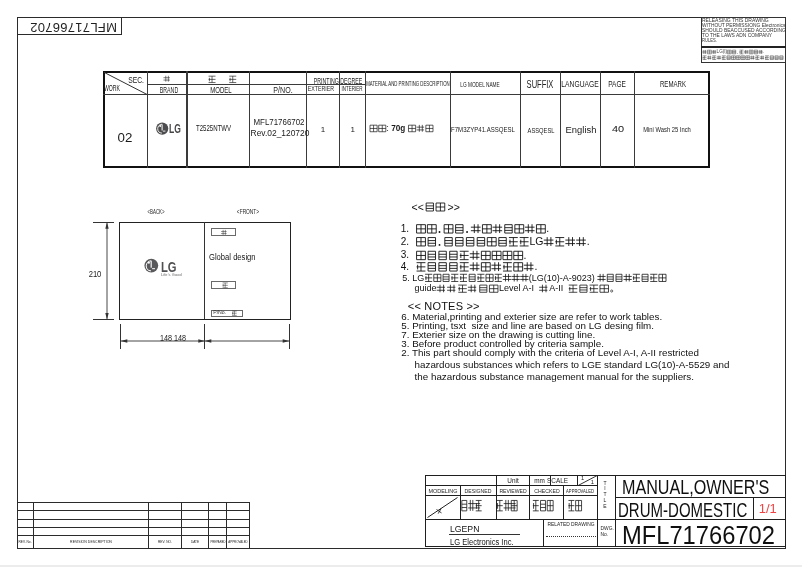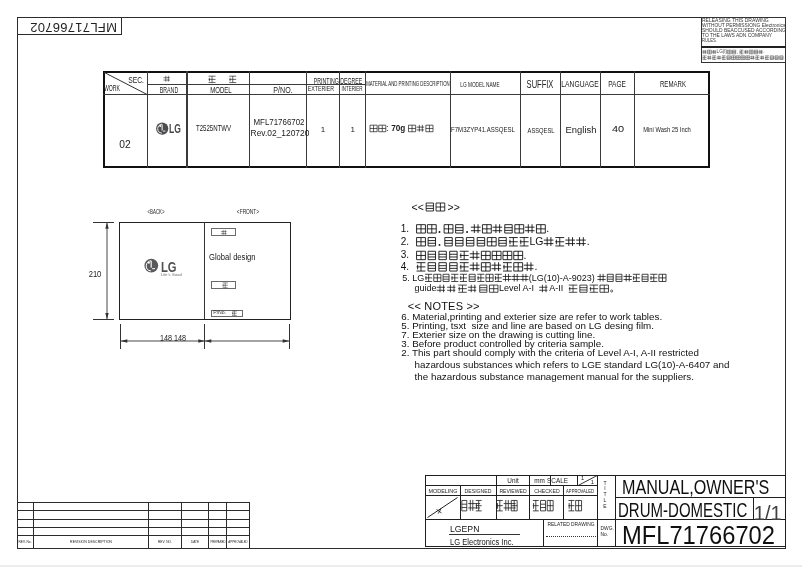--- a/index.html
+++ b/index.html
@@ -71,21 +71,21 @@
 <div style="position:absolute;left:479.80px;top:79.70px;font-size:8.00px;color:#222;white-space:pre;line-height:1.15;transform:translateX(-50%) scaleX(0.595);transform-origin:50% 0;">LG MODEL NAME</div>
 
 <div style="position:absolute;left:539.60px;top:78.50px;font-size:10.00px;color:#222;white-space:pre;line-height:1.15;transform:translateX(-50%) scaleX(0.753);transform-origin:50% 0;">SUFFIX</div>
 
 <div style="position:absolute;left:579.60px;top:78.60px;font-size:9.00px;color:#222;white-space:pre;line-height:1.15;transform:translateX(-50%) scaleX(0.745);transform-origin:50% 0;">LANGUAGE</div>
 
 <div style="position:absolute;left:617.00px;top:78.60px;font-size:9.00px;color:#222;white-space:pre;line-height:1.15;transform:translateX(-50%) scaleX(0.729);transform-origin:50% 0;">PAGE</div>
 
 <div style="position:absolute;left:673.20px;top:78.60px;font-size:9.00px;color:#222;white-space:pre;line-height:1.15;transform:translateX(-50%) scaleX(0.677);transform-origin:50% 0;">REMARK</div>
 
-<div style="position:absolute;left:124.70px;top:139px;font-size:10px;color:#1a1a1a;white-space:pre;line-height:1.15;transform:translateX(-50%) scaleX(1.025);transform-origin:50% 0;">02</div>
+<div style="position:absolute;left:124.70px;top:131px;font-size:13px;color:#1a1a1a;white-space:pre;line-height:1.15;transform:translateX(-50%) scaleX(1.025);transform-origin:50% 0;">02</div>
 
 <div style="position:absolute;left:169.20px;top:122.10px;font-size:13.00px;color:#454547;white-space:pre;line-height:1.15;font-weight:bold;transform:scaleX(0.656);transform-origin:0;">LG</div>
 
 <div style="position:absolute;left:196.00px;top:122.80px;font-size:9.20px;color:#1a1a1a;white-space:pre;line-height:1.15;transform:scaleX(0.661);transform-origin:0;">T2525NTWV</div>
 
 <div style="position:absolute;left:279.00px;top:117.20px;font-size:9.20px;color:#1a1a1a;white-space:pre;line-height:1.15;transform:translateX(-50%) scaleX(0.861);transform-origin:50% 0;">MFL71766702</div>
 
 <div style="position:absolute;left:279.60px;top:128.00px;font-size:9.20px;color:#1a1a1a;white-space:pre;line-height:1.15;transform:translateX(-50%) scaleX(0.917);transform-origin:50% 0;">Rev.02_120720</div>
 
 <div style="position:absolute;left:323.10px;top:125.40px;font-size:8.00px;color:#1a1a1a;white-space:pre;line-height:1.15;transform:translateX(-50%);transform-origin:50% 0;">1</div>
@@ -135,21 +135,21 @@
 
 <div style="position:absolute;left:173.30px;top:331.60px;font-size:9.80px;color:#1a1a1a;white-space:pre;line-height:1.15;transform:translateX(-50%) scaleX(0.736);transform-origin:50% 0;">148 148</div>
 
 <div style="position:absolute;left:407.80px;top:300.20px;font-size:11px;color:#111;white-space:pre;line-height:1.15;letter-spacing:0.20px;">&lt;&lt; NOTES &gt;&gt;</div>
 
 <div style="position:absolute;left:401.30px;top:310.60px;font-size:9.80px;color:#111;white-space:pre;line-height:1.15;">6. Material,printing and exterier size are refer to work tables.</div>
 <div style="position:absolute;left:401.30px;top:319.90px;font-size:9.80px;color:#111;white-space:pre;line-height:1.15;">5. Printing, tsxt  size and line are based on LG desing film.</div>
 <div style="position:absolute;left:401.30px;top:329.30px;font-size:9.80px;color:#111;white-space:pre;line-height:1.15;">7. Exterier size on the drawing is cutting line.</div>
 <div style="position:absolute;left:401.30px;top:338.00px;font-size:9.80px;color:#111;white-space:pre;line-height:1.15;">3. Before product controlled by criteria sample.</div>
 <div style="position:absolute;left:401.30px;top:347.20px;font-size:9.80px;color:#111;white-space:pre;line-height:1.15;">2. This part should comply with the criteria of Level A-I, A-II restricted</div>
-<div style="position:absolute;left:414.60px;top:359.00px;font-size:9.80px;color:#111;white-space:pre;line-height:1.15;">hazardous substances which refers to LGE standard LG(10)-A-6407 and</div>
+<div style="position:absolute;left:414.60px;top:359.00px;font-size:9.80px;color:#111;white-space:pre;line-height:1.15;">hazardous substances which refers to LGE standard LG(10)-A-5529 and</div>
 <div style="position:absolute;left:414.60px;top:370.80px;font-size:9.80px;color:#111;white-space:pre;line-height:1.15;">the hazardous substance management manual for the suppliers.</div>
 
 <div style="position:absolute;left:425px;top:475.3px;width:361px;height:72px;border:1.4px solid #1f1f1f;box-sizing:border-box"></div>
 
 <div style="position:absolute;left:425.0px;top:484.90px;width:172.10px;height:1.00px;background:#1f1f1f"></div>
 <div style="position:absolute;left:425.0px;top:495.00px;width:172.10px;height:1.00px;background:#1f1f1f"></div>
 <div style="position:absolute;left:425.0px;top:518.60px;width:190.70px;height:1.20px;background:#1f1f1f"></div>
 <div style="position:absolute;left:459.50px;top:485.40px;width:1.00px;height:33.80px;background:#1f1f1f"></div>
 <div style="position:absolute;left:495.60px;top:475.30px;width:1.00px;height:43.90px;background:#1f1f1f"></div>
 <div style="position:absolute;left:529.20px;top:475.30px;width:1.00px;height:43.90px;background:#1f1f1f"></div>
@@ -198,21 +198,21 @@
 <div style="position:absolute;left:600.50px;top:531.60px;font-size:4.90px;color:#222;white-space:pre;line-height:1.15;">No.</div>
 
 <div style="position:absolute;left:615.7px;top:497.40px;width:170.10px;height:1.00px;background:#1f1f1f"></div>
 <div style="position:absolute;left:615.7px;top:519.10px;width:170.10px;height:1.00px;background:#1f1f1f"></div>
 <div style="position:absolute;left:752.50px;top:497.90px;width:1.00px;height:21.70px;background:#1f1f1f"></div>
 
 <div style="position:absolute;left:622.10px;top:476.20px;font-size:19.50px;color:#101010;white-space:pre;line-height:1.15;transform:scaleX(0.827);transform-origin:0;">MANUAL,OWNER'S</div>
 
 <div style="position:absolute;left:618.20px;top:499.00px;font-size:19.50px;color:#101010;white-space:pre;line-height:1.15;transform:scaleX(0.770);transform-origin:0;">DRUM-DOMESTIC</div>
 
-<div style="position:absolute;left:767.70px;top:501.60px;font-size:20px;color:#404040;white-space:pre;line-height:1.15;transform:translateX(-50%);transform-origin:50% 0;">1/1</div>
+<div style="position:absolute;left:767.70px;top:501.60px;font-size:13px;color:#ef4444;white-space:pre;line-height:1.15;transform:translateX(-50%);transform-origin:50% 0;">1/1</div>
 
 <div style="position:absolute;left:622.20px;top:520.60px;font-size:25.50px;color:#101010;white-space:pre;line-height:1.15;transform:scaleX(0.930);transform-origin:0;">MFL71766702</div>
 
 <div style="position:absolute;left:17.3px;top:502.40px;width:232.30px;height:1.00px;background:#2b2b2b"></div>
 <div style="position:absolute;left:17.3px;top:510.40px;width:232.30px;height:1.00px;background:#2b2b2b"></div>
 <div style="position:absolute;left:17.3px;top:518.60px;width:232.30px;height:1.00px;background:#2b2b2b"></div>
 <div style="position:absolute;left:17.3px;top:526.80px;width:232.30px;height:1.00px;background:#2b2b2b"></div>
 <div style="position:absolute;left:17.3px;top:535.00px;width:232.30px;height:1.00px;background:#2b2b2b"></div>
 <div style="position:absolute;left:32.60px;top:502.90px;width:1.00px;height:45.80px;background:#2b2b2b"></div>
 <div style="position:absolute;left:147.90px;top:502.90px;width:1.00px;height:45.80px;background:#2b2b2b"></div>

